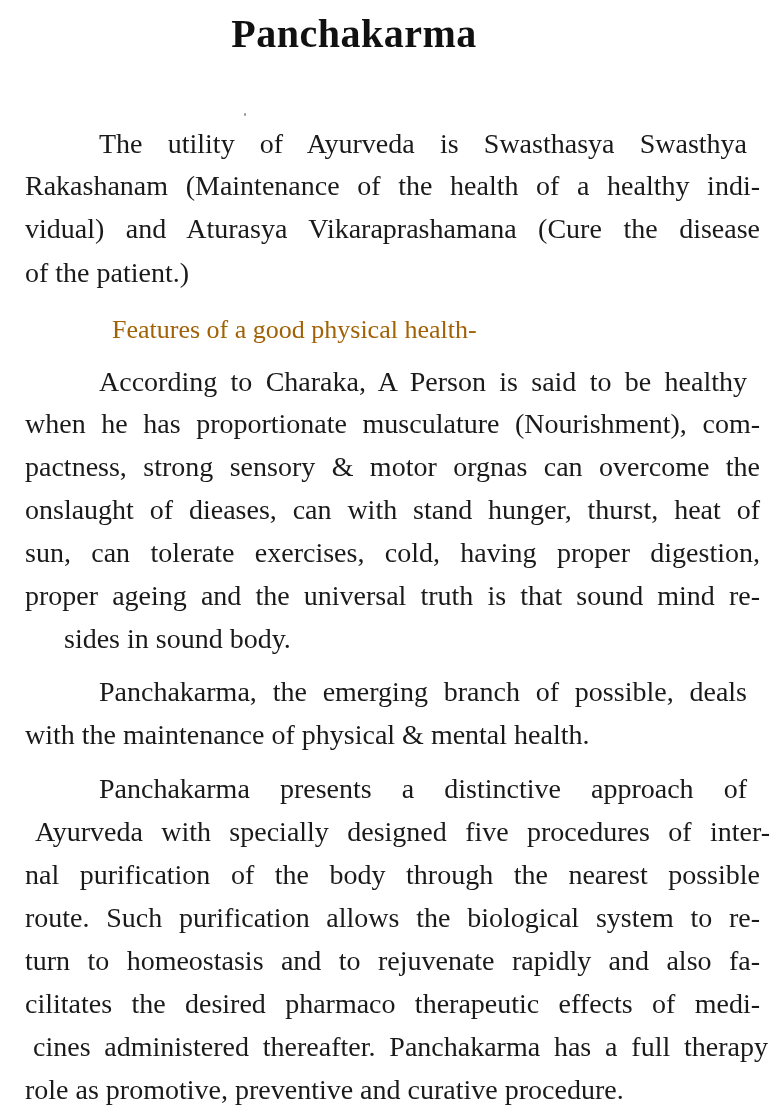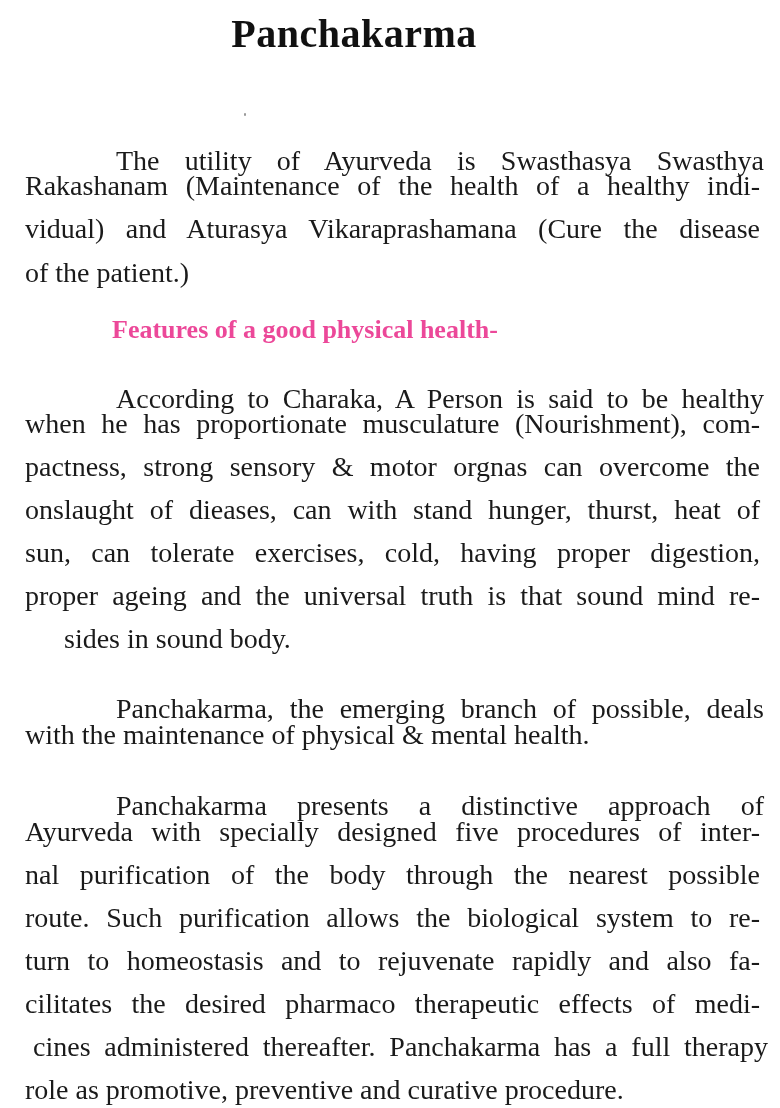--- a/index.html
+++ b/index.html
@@ -38,36 +38,35 @@
       left: 25px;
       width: 735px;
       font-size: 28px;
       line-height: 32px;
       white-space: nowrap;
       text-align: justify;
       text-align-last: justify;
       color: #1a1a1a;
     }
     .line.indent {
-      left: 116px;
+      left: 99px;
       width: 648px;
-      margin-top: 17px;
     }
     .line.last {
       text-align-last: left;
     }
     .subheading {
       position: absolute;
       left: 112px;
       top: 314px;
       font-size: 26px;
-      font-weight: bold;
+      font-weight: normal;
       line-height: 32px;
       white-space: nowrap;
-      color: #ec4899;
+      color: #a16207;
     }
     .speck {
       position: absolute;
       width: 2px;
       height: 3px;
       background: #999;
       border-radius: 1px;
     }
   </style>
 </head>
@@ -98,21 +97,21 @@
     <div class="line last" style="top:623px;margin-left:39px;">sides in sound body.</div>
   </div>
 
   <div>
     <div class="line indent" style="top:676px;">Panchakarma, the emerging branch of possible, deals</div>
     <div class="line last" style="top:719px;">with the maintenance of physical &amp; mental health.</div>
   </div>
 
   <div>
     <div class="line indent" style="top:773px;">Panchakarma presents a distinctive approach of</div>
-    <div class="line" style="top:816px;">Ayurveda with specially designed five procedures of inter-</div>
+    <div class="line" style="top:816px;margin-left:10px;">Ayurveda with specially designed five procedures of inter-</div>
     <div class="line" style="top:859px;">nal purification of the body through the nearest possible</div>
     <div class="line" style="top:902px;font-family:Liberation Serif, serif;">route. Such purification allows the biological system to re-</div>
     <div class="line" style="top:945px;">turn to homeostasis and to rejuvenate rapidly and also fa-</div>
     <div class="line" style="top:988px;">cilitates the desired pharmaco therapeutic effects of medi-</div>
     <div class="line" style="top:1031px;margin-left:8px;">cines administered thereafter. Panchakarma has a full therapy</div>
     <div class="line last" style="top:1074px;">role as promotive, preventive and curative procedure.</div>
   </div>
 
 </div>
 

